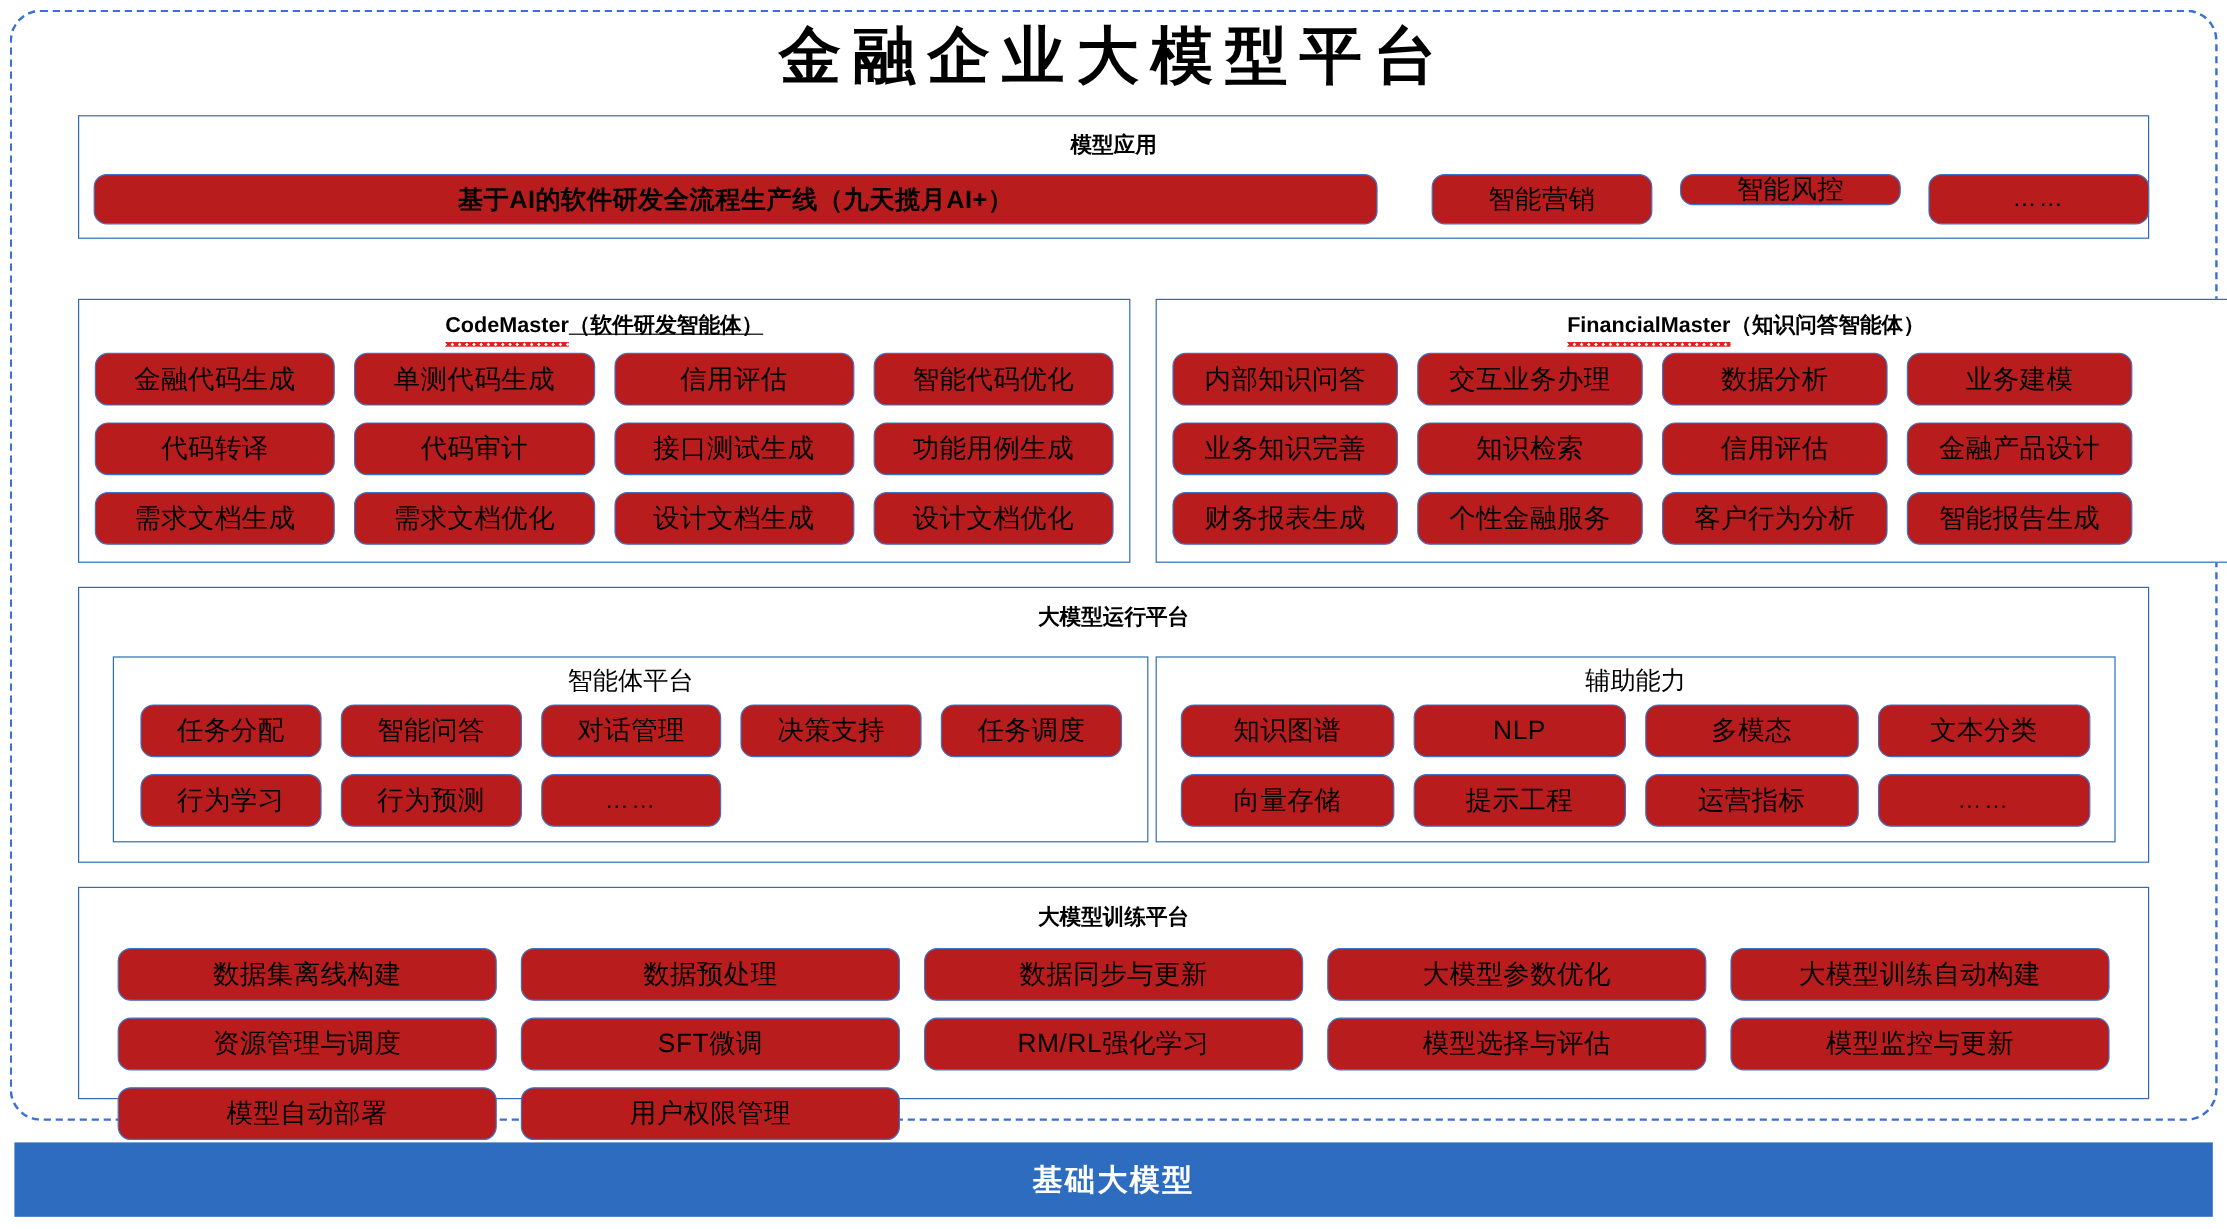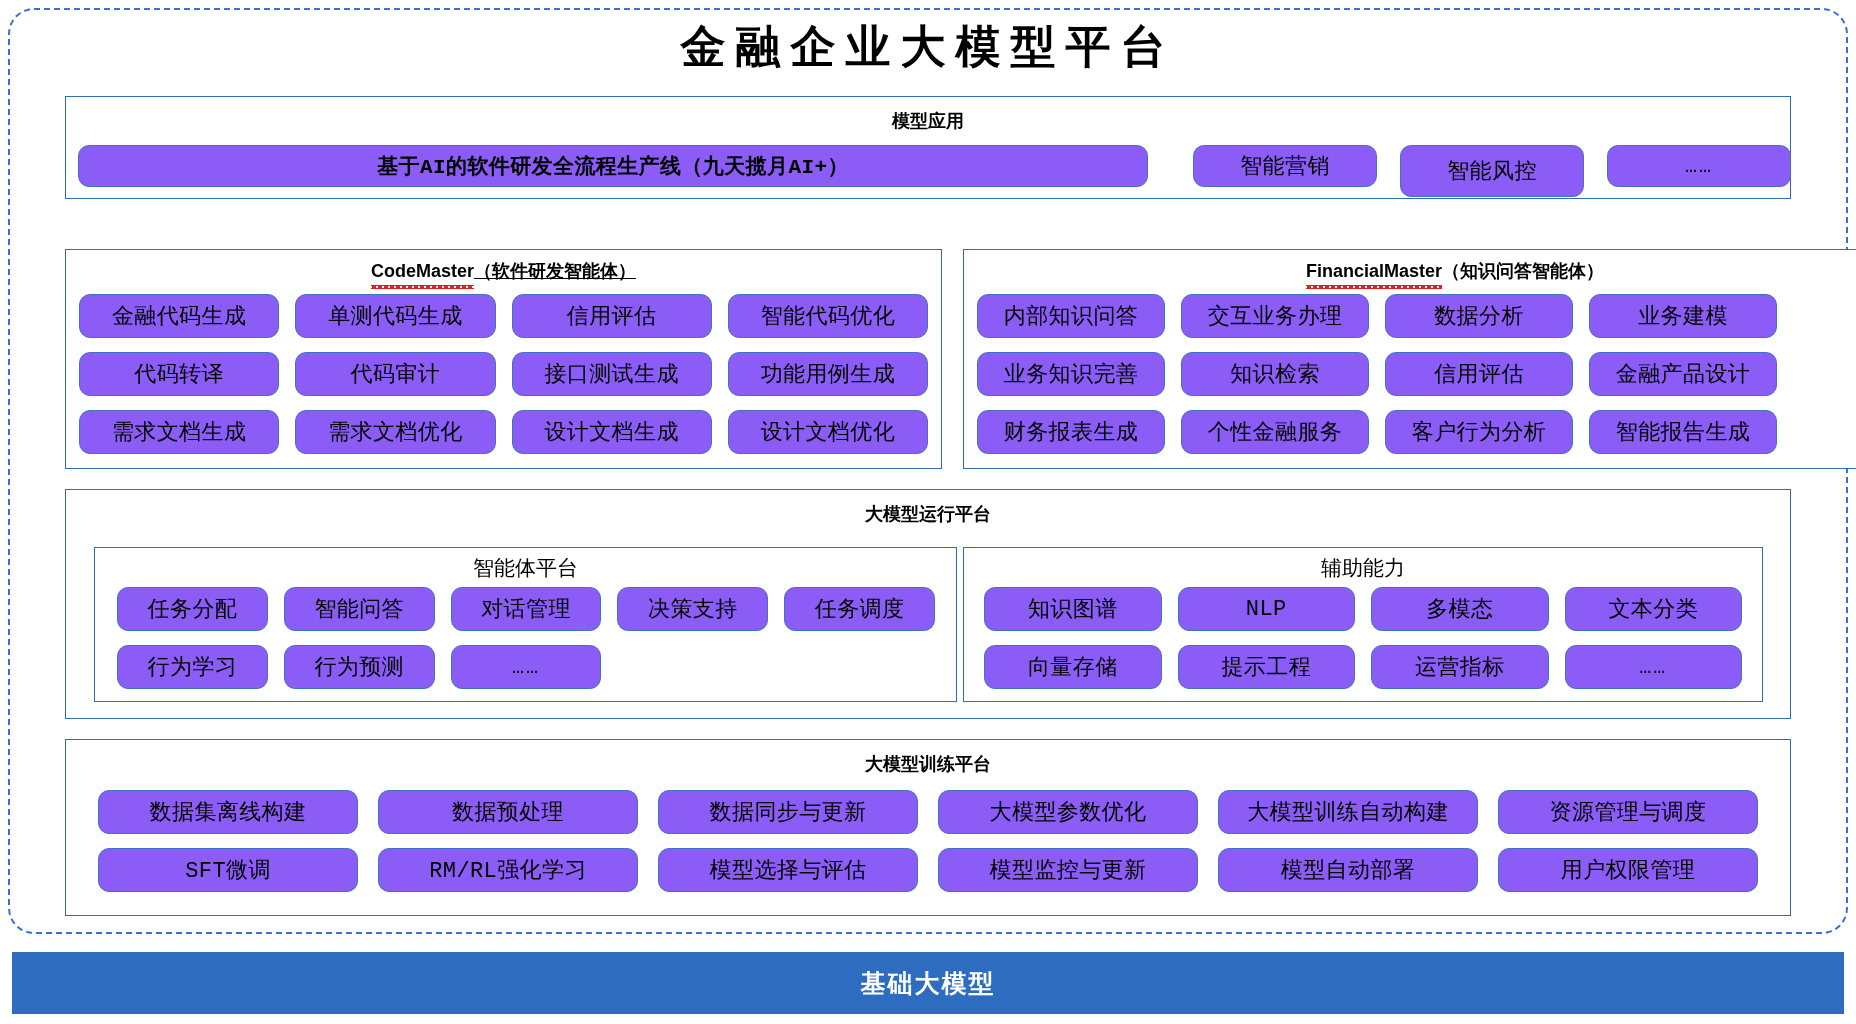--- a/index.html
+++ b/index.html
@@ -32,21 +32,21 @@
   }
 
   
   .main-title {
     position: absolute;
     left: 0;
     top: 16px;
     width: 100%;
     text-align: center;
     font-family: "DejaVu Serif", "Liberation Serif", serif;
-    font-size: 45px;
+    font-size: 52px;
     font-weight: 700;
     letter-spacing: 10px;
     color: #000000;
     line-height: 62px;
     white-space: nowrap;
   }
 
   
   .panel {
     position: absolute;
@@ -84,29 +84,28 @@
       linear-gradient(135deg, transparent 0 35%, #e02020 35% 65%, transparent 65% 100%),
       linear-gradient(45deg, transparent 0 35%, #e02020 35% 65%, transparent 65% 100%);
     background-size: 6px 4px;
     background-repeat: repeat-x;
   }
 
   
   .chip {
     border: 1.4px solid #3f72c4;
     border-radius: 11px;
-    background: #8b5cf6;
+    background: #b91c1c;
     display: flex;
     align-items: center;
     justify-content: center;
     font-size: 22px;
     color: #000000;
     white-space: nowrap;
     letter-spacing: 0.4px;
-    font-family: Liberation Mono, monospace;
   }
 
   .chip.bold {
     font-weight: 700;
     font-size: 21px;
   }
 
   .chip.dots {
     letter-spacing: 2px;
     font-size: 20px;
@@ -148,21 +147,21 @@
   <div class="main-title">金融企业大模型平台</div>
 
   <div class="panel" style="left:65px; top:96px; width:1726px; height:103px;">
     <div class="panel-title" style="margin-top:9px;">模型应用</div>
   </div>
 
   <div class="chip bold" style="position:absolute; left:78px; top:145px; width:1070px; height:42px;">基于AI的软件研发全流程生产线（九天揽月AI+）</div>
 
   <div class="chip" style="position:absolute; left:1193px; top:145px; width:184px; height:42px;">智能营销</div>
 
-  <div class="chip" style="position:absolute; left:1400px; top:145px; width:184px; height:52px;">智能风控</div>
+  <div class="chip" style="position:absolute; left:1400px; top:145px; width:184px; height:26px;">智能风控</div>
 
   <div class="chip dots" style="position:absolute; left:1607px; top:145px; width:184px; height:42px;">……</div>
 
   <div class="panel" style="left:65px; top:249px; width:877px; height:220px;">
     <div class="panel-title" style="margin-top:6px;text-decoration:underline;">
       <span class="spell">CodeMaster</span><span>（软件研发智能体）</span>
     </div>
   </div>
 
   <div class="chip-grid" style="left:79px; top:294px; width:849px;
@@ -237,21 +236,21 @@
     <div class="chip">提示工程</div>
     <div class="chip">运营指标</div>
     <div class="chip dots">……</div>
   </div>
 
   <div class="panel" style="left:65px; top:739px; width:1726px; height:177px;">
     <div class="panel-title" style="margin-top:9px;">大模型训练平台</div>
   </div>
 
   <div class="chip-grid" style="left:98px; top:790px; width:1660px;
-              grid-template-columns:repeat(6, 1fr); grid-auto-rows:44px; gap:14px 20px;">
+              grid-template-columns:repeat(5, 1fr); grid-auto-rows:44px; gap:14px 20px;">
     <div class="chip">数据集离线构建</div>
     <div class="chip">数据预处理</div>
     <div class="chip">数据同步与更新</div>
     <div class="chip">大模型参数优化</div>
     <div class="chip">大模型训练自动构建</div>
     <div class="chip">资源管理与调度</div>
     <div class="chip">SFT微调</div>
     <div class="chip">RM/RL强化学习</div>
     <div class="chip">模型选择与评估</div>
     <div class="chip">模型监控与更新</div>

